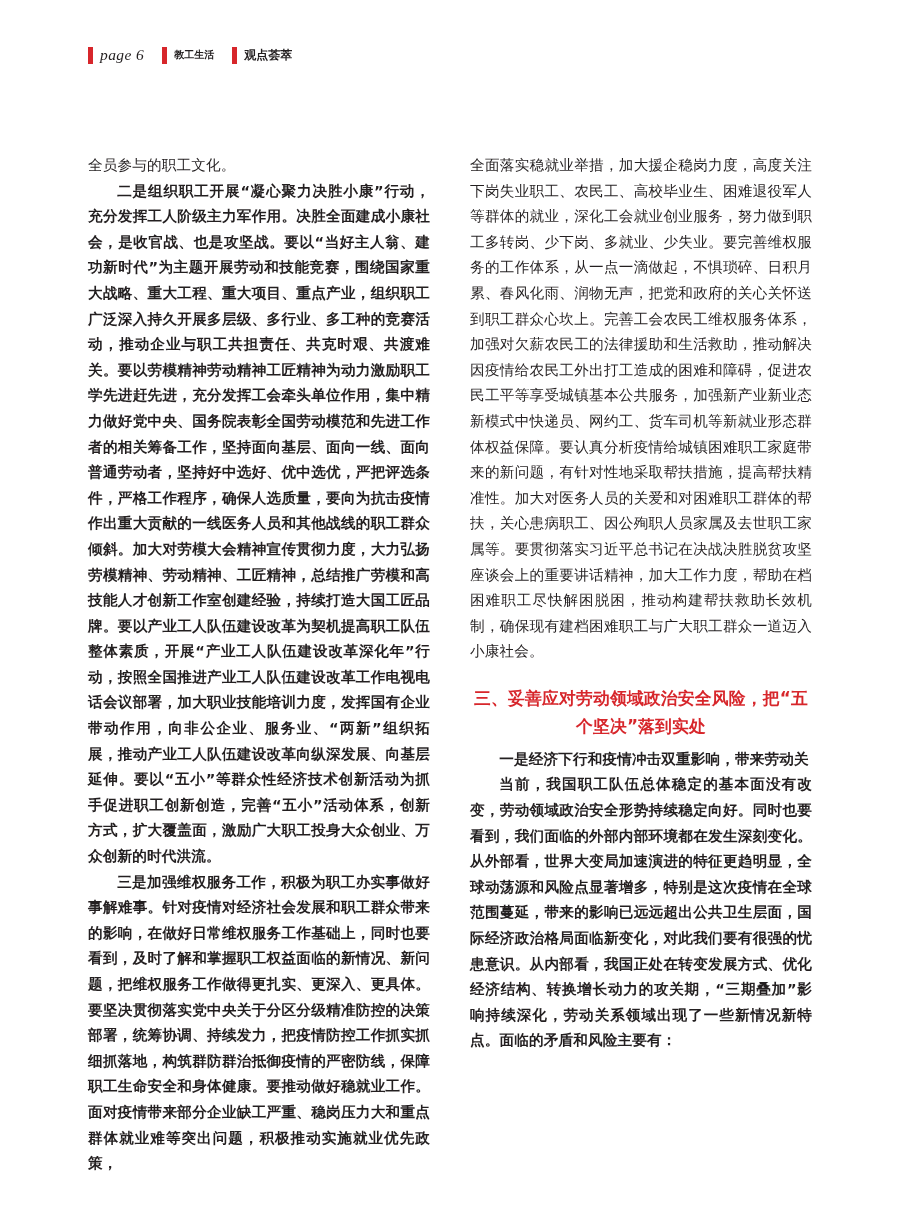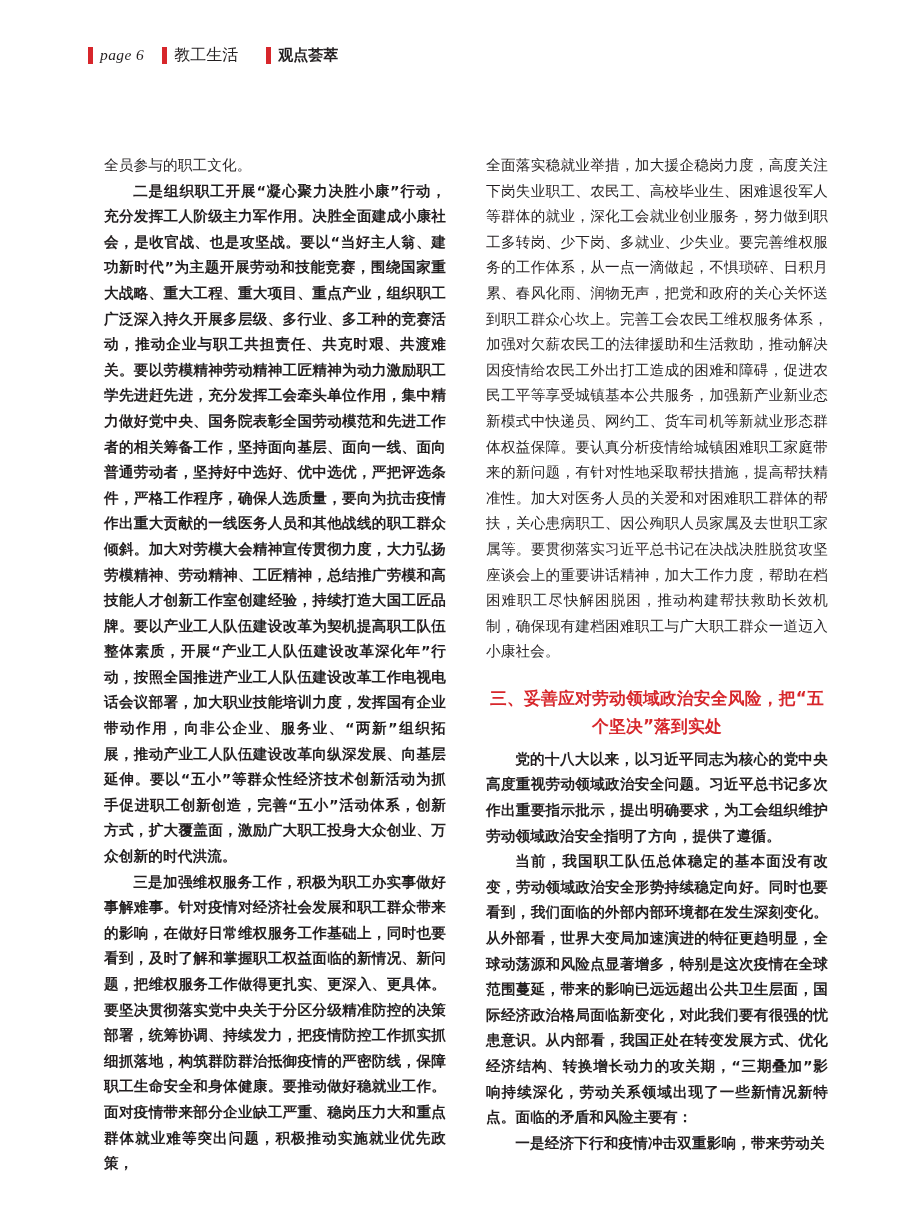--- a/index.html
+++ b/index.html
@@ -42,38 +42,38 @@
     font-family: "Liberation Serif", "DejaVu Serif", serif;
     font-size: 15.5px;
     font-style: italic;
     color: #231f20;
     letter-spacing: 0.4px;
     margin-right: 18px;
     white-space: nowrap;
   }
   .hdr-sec1 {
     font-family: "DejaVu Sans", sans-serif;
-    font-size: 16px;
-    font-weight: normal;
+    font-size: 10px;
+    font-weight: bold;
     color: #231f20;
-    margin-right: 28px;
+    margin-right: 18px;
     white-space: nowrap;
   }
   .hdr-sec2 {
     font-family: "DejaVu Sans", sans-serif;
-    font-size: 15px;
+    font-size: 12px;
     font-weight: bold;
     color: #231f20;
     white-space: nowrap;
   }
 
   
   .columns {
     position: absolute;
-    left: 104px;
+    left: 88px;
     top: 152px;
     width: 724px;
     display: flex;
     gap: 40px;
   }
   .col {
     width: 342px;
   }
   p {
     margin: 0;
@@ -118,20 +118,19 @@
 
     <div class="col">
       <p>全员参与的职工文化。</p>
       <p class="indent">二是组织职工开展“凝心聚力决胜小康”行动，充分发挥工人阶级主力军作用。决胜全面建成小康社会，是收官战、也是攻坚战。要以“当好主人翁、建功新时代”为主题开展劳动和技能竞赛，围绕国家重大战略、重大工程、重大项目、重点产业，组织职工广泛深入持久开展多层级、多行业、多工种的竞赛活动，推动企业与职工共担责任、共克时艰、共渡难关。要以劳模精神劳动精神工匠精神为动力激励职工学先进赶先进，充分发挥工会牵头单位作用，集中精力做好党中央、国务院表彰全国劳动模范和先进工作者的相关筹备工作，坚持面向基层、面向一线、面向普通劳动者，坚持好中选好、优中选优，严把评选条件，严格工作程序，确保人选质量，要向为抗击疫情作出重大贡献的一线医务人员和其他战线的职工群众倾斜。加大对劳模大会精神宣传贯彻力度，大力弘扬劳模精神、劳动精神、工匠精神，总结推广劳模和高技能人才创新工作室创建经验，持续打造大国工匠品牌。要以产业工人队伍建设改革为契机提高职工队伍整体素质，开展“产业工人队伍建设改革深化年”行动，按照全国推进产业工人队伍建设改革工作电视电话会议部署，加大职业技能培训力度，发挥国有企业带动作用，向非公企业、服务业、“两新”组织拓展，推动产业工人队伍建设改革向纵深发展、向基层延伸。要以“五小”等群众性经济技术创新活动为抓手促进职工创新创造，完善“五小”活动体系，创新方式，扩大覆盖面，激励广大职工投身大众创业、万众创新的时代洪流。</p>
       <p class="indent">三是加强维权服务工作，积极为职工办实事做好事解难事。针对疫情对经济社会发展和职工群众带来的影响，在做好日常维权服务工作基础上，同时也要看到，及时了解和掌握职工权益面临的新情况、新问题，把维权服务工作做得更扎实、更深入、更具体。要坚决贯彻落实党中央关于分区分级精准防控的决策部署，统筹协调、持续发力，把疫情防控工作抓实抓细抓落地，构筑群防群治抵御疫情的严密防线，保障职工生命安全和身体健康。要推动做好稳就业工作。面对疫情带来部分企业缺工严重、稳岗压力大和重点群体就业难等突出问题，积极推动实施就业优先政策，</p>
     </div>
 
     <div class="col">
       <p>全面落实稳就业举措，加大援企稳岗力度，高度关注下岗失业职工、农民工、高校毕业生、困难退役军人等群体的就业，深化工会就业创业服务，努力做到职工多转岗、少下岗、多就业、少失业。要完善维权服务的工作体系，从一点一滴做起，不惧琐碎、日积月累、春风化雨、润物无声，把党和政府的关心关怀送到职工群众心坎上。完善工会农民工维权服务体系，加强对欠薪农民工的法律援助和生活救助，推动解决因疫情给农民工外出打工造成的困难和障碍，促进农民工平等享受城镇基本公共服务，加强新产业新业态新模式中快递员、网约工、货车司机等新就业形态群体权益保障。要认真分析疫情给城镇困难职工家庭带来的新问题，有针对性地采取帮扶措施，提高帮扶精准性。加大对医务人员的关爱和对困难职工群体的帮扶，关心患病职工、因公殉职人员家属及去世职工家属等。要贯彻落实习近平总书记在决战决胜脱贫攻坚座谈会上的重要讲话精神，加大工作力度，帮助在档困难职工尽快解困脱困，推动构建帮扶救助长效机制，确保现有建档困难职工与广大职工群众一道迈入小康社会。</p>
       <h2 class="heading">三、妥善应对劳动领域政治安全风险，把“五个坚决”落到实处</h2>
-      <p class="indent">党的十八大以来，以习近平同志为核心的党中央高度重视劳动领域政治安全问题。习近平总书记多次作出重要指示批示，提出明确要求，为工会组织维护劳动领域政治安全指明了方向，提供了遵循。</p>
+      <p class="indent">一是经济下行和疫情冲击双重影响，带来劳动关</p>
       <p class="indent">当前，我国职工队伍总体稳定的基本面没有改变，劳动领域政治安全形势持续稳定向好。同时也要看到，我们面临的外部内部环境都在发生深刻变化。从外部看，世界大变局加速演进的特征更趋明显，全球动荡源和风险点显著增多，特别是这次疫情在全球范围蔓延，带来的影响已远远超出公共卫生层面，国际经济政治格局面临新变化，对此我们要有很强的忧患意识。从内部看，我国正处在转变发展方式、优化经济结构、转换增长动力的攻关期，“三期叠加”影响持续深化，劳动关系领域出现了一些新情况新特点。面临的矛盾和风险主要有：</p>
-      <p class="indent">一是经济下行和疫情冲击双重影响，带来劳动关</p>
     </div>
 
   </div>
 
 </div>
 
 </body></html>

